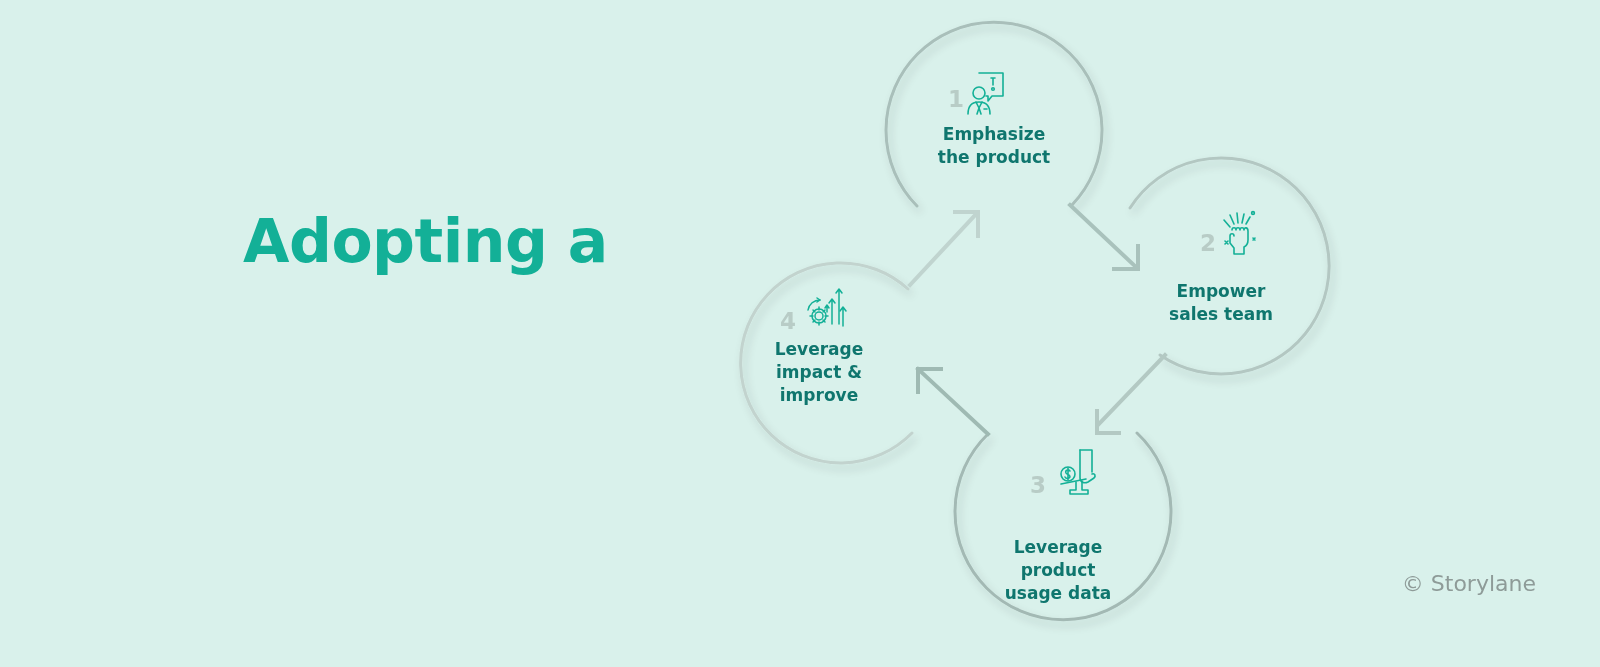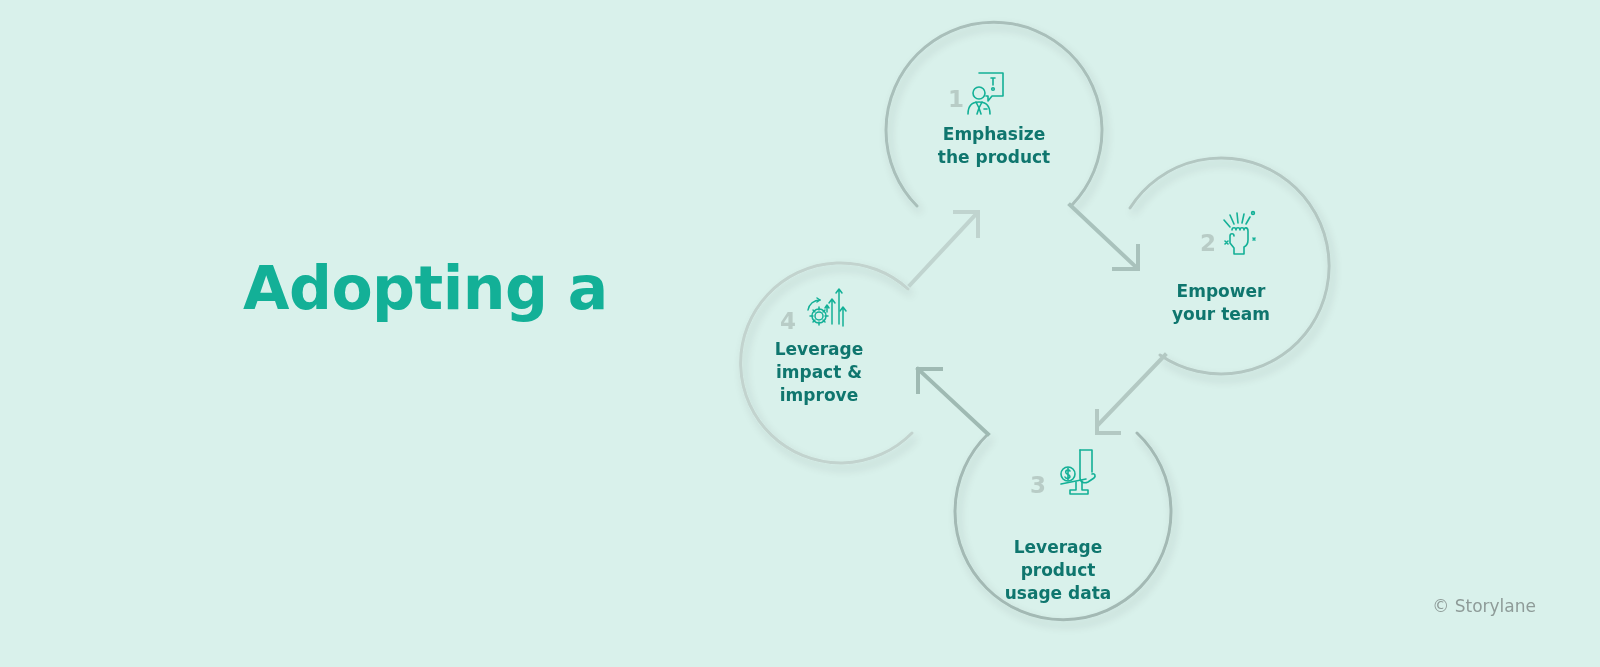--- a/index.html
+++ b/index.html
@@ -7,37 +7,36 @@
     width:1600px; height:667px; overflow:hidden;
     background:#d9f1eb;
     font-family:"DejaVu Sans", "Liberation Sans", sans-serif;
     position:relative;
   }
   .title {
     position:absolute; left:243px; top:206px;
     color:#13b097; font-weight:bold;
     font-size:60px; line-height:71px; letter-spacing:-0.5px;
     font-family:"DejaVu Sans", sans-serif;
-    margin-top:47px;
   }
   .title div { white-space:nowrap; }
   svg.diagram { position:absolute; left:0; top:0; }
   .step {
     position:absolute; text-align:center;
     color:#0f766e; font-weight:bold; font-size:17px; line-height:23px;
     font-family:"DejaVu Sans", sans-serif;
   }
   .num {
     position:absolute; color:#b8ccc6; font-weight:bold; font-size:23px;
     font-family:"DejaVu Sans", sans-serif;
   }
   .icon { position:absolute; }
   .credit {
-    position:absolute; right:64px; top:596px;
-    color:#8e9b98; font-size:17px;
+    position:absolute; right:64px; top:571px;
+    color:#8e9b98; font-size:22px;
     font-family:"DejaVu Sans", sans-serif;
   }
 </style>
 </head>
 <body>
 
 <div class="title">
   <div>Adopting a</div>
 </div>
 
@@ -115,21 +114,21 @@
   <g fill="none" stroke="#13b097" stroke-width="1.6" stroke-linejoin="round" stroke-linecap="round">
     <path d="M2 10 L8 17 M8 5 L12 14 M15 3 L16 13 M22 4 L20 13 M28 7 L24 14"></path>
     <circle cx="31" cy="3" r="1.4"></circle>
     <path d="M10 20 C10 17 14 17 14 20 C14 17 18 17 18 20 C18 17 22 17 22 20 C22 17 26 17 26 21 V30 C26 34 24 36 22 37 V44 H12 V38 L8 33 V26 C8 23 12 23 12 26"></path>
     <path d="M3 31 L6 34 M6 31 L3 34"></path>
     <path d="M31 28 L33 30 M33 28 L31 30"></path>
   </g>
 </svg>
 <div class="step" style="left:1122px;top:280px;width:198px;">
   <div>Empower</div>
-  <div>your team</div>
+  <div>sales team</div>
 </div>
 
 <div class="num" style="left:1030px;top:472px;">3</div>
 <svg class="icon" style="left:1058px;top:448px;" width="46" height="50" viewBox="0 0 46 50">
   <g fill="none" stroke="#13b097" stroke-width="1.6" stroke-linejoin="round" stroke-linecap="round">
     <path d="M22 2 H34 V24"></path>
     <path d="M22 2 V30 C22 34 26 36 30 34 L36 30 C38 28 37 25 34 26"></path>
     <circle cx="10" cy="26" r="7"></circle>
     <path d="M12 23 C10 21 7 22 8 25 C9 27 12 26 12 29 C11 31 8 31 7 29 M10 20 V32"></path>
     <path d="M3 36 L28 31"></path>

